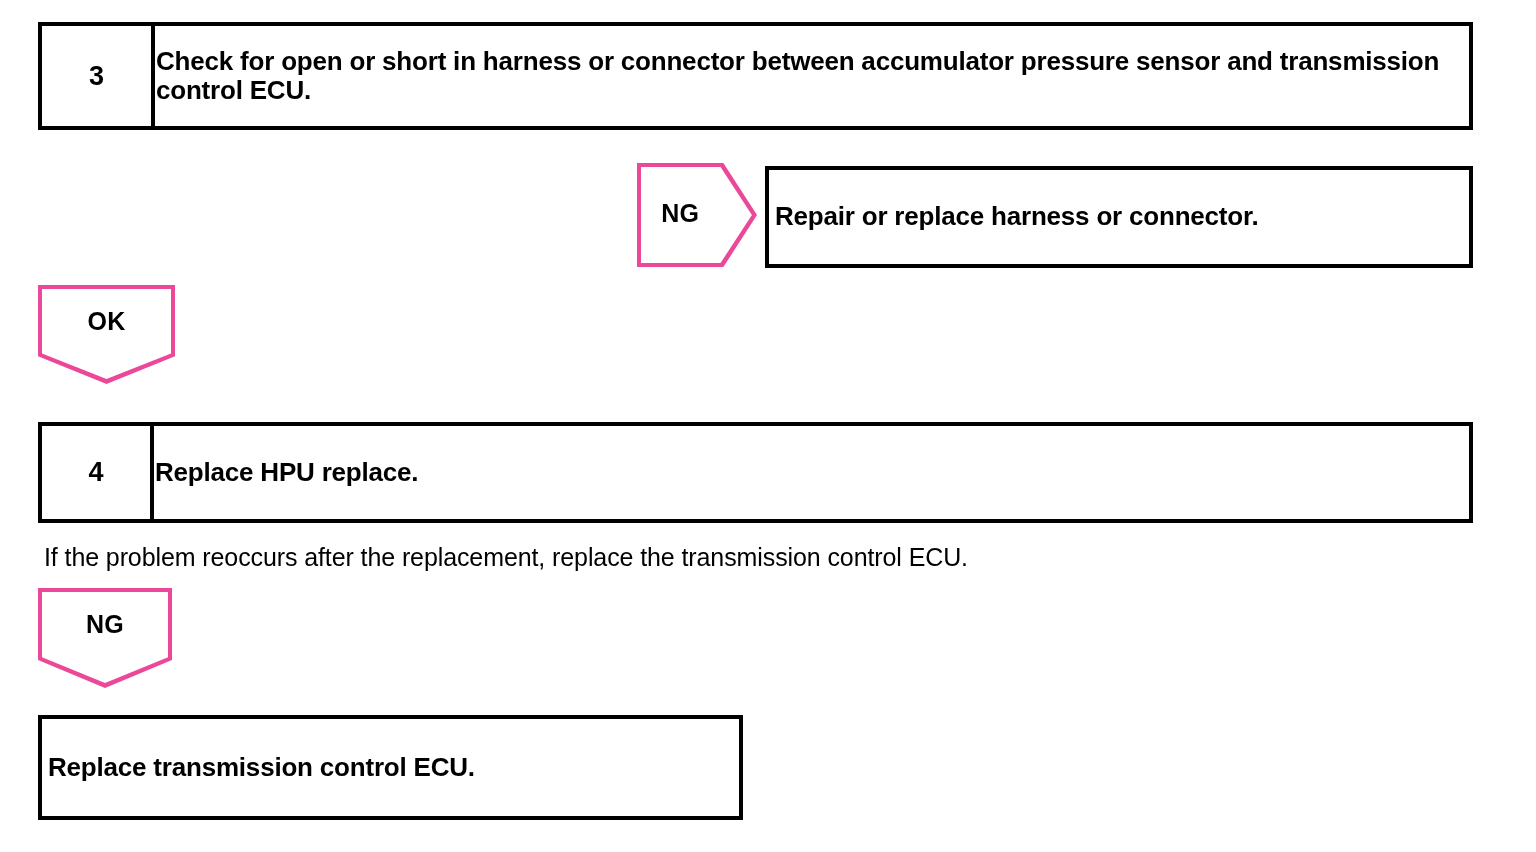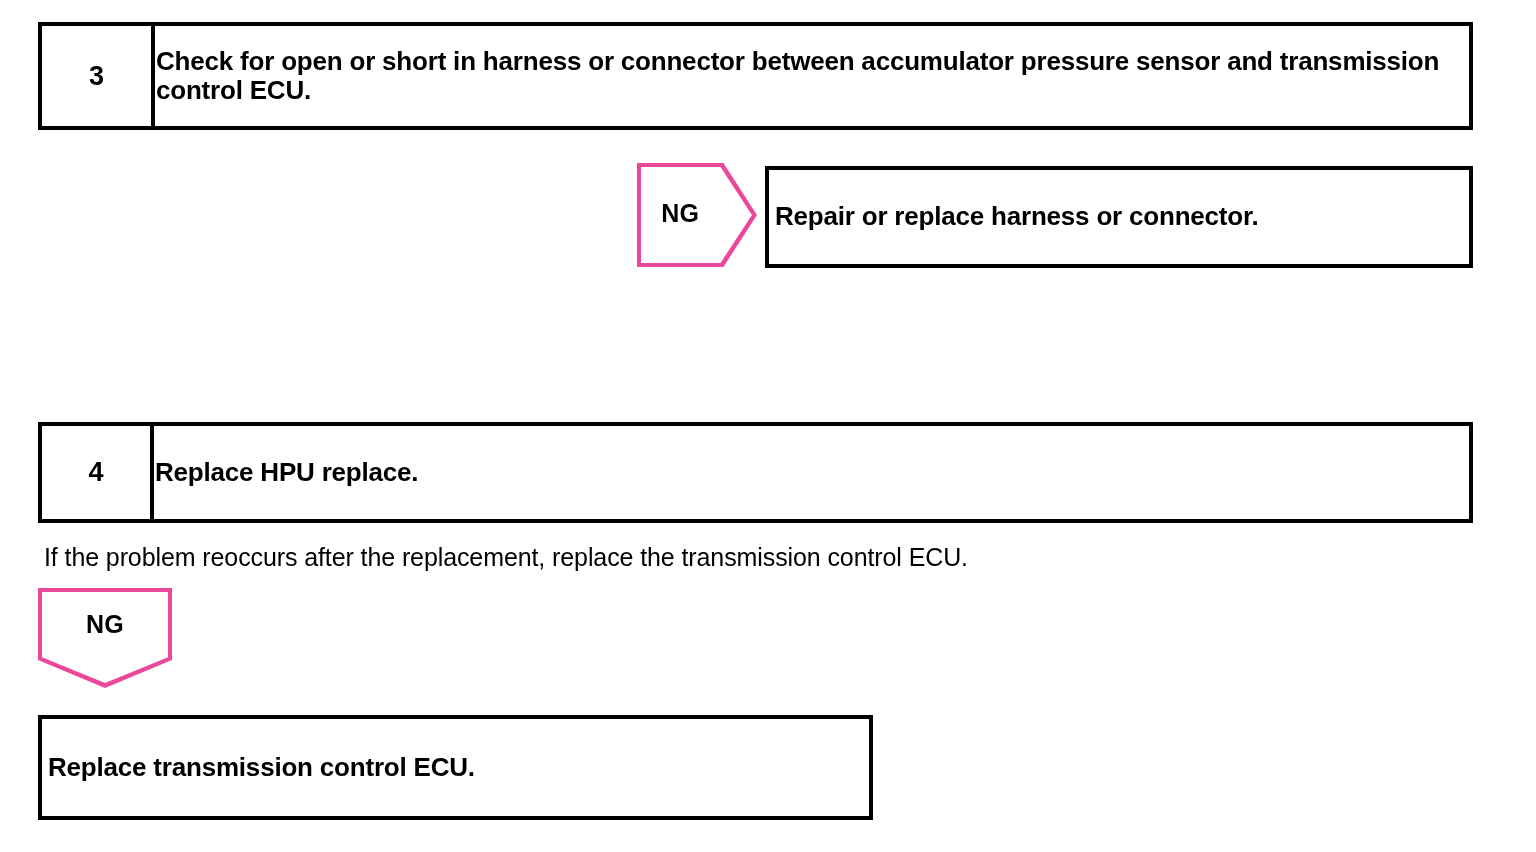--- a/index.html
+++ b/index.html
@@ -132,28 +132,32 @@
     <div class="step-text">Check for open or short in harness or connector between accumulator pressure sensor and transmission control ECU.</div>
   </div>
 
   <div class="arrow arrow-right" style="left:637px; top:163px; width:120px; height:104px;">
     <div class="arrow-inner"></div>
     <div class="arrow-label">NG</div>
   </div>
 
   <div class="result-box" style="left:765px; top:166px; width:708px; height:102px;">Repair or replace harness or connector.</div>
 
+  <div class="arrow arrow-down" style="left:38px; top:285px; width:137px; height:99px;">
+    <div class="arrow-inner"></div>
+    <div class="arrow-label">OK</div>
+  </div>
 
   <div class="step-box" style="left:38px; top:422px; width:1435px; height:101px;">
     <div class="step-num" style="width:112px;">4</div>
     <div class="step-text">Replace HPU replace.</div>
   </div>
 
   <div class="note-line" style="left:44px; top:543px;">If the problem reoccurs after the replacement, replace the transmission control ECU.</div>
 
   <div class="arrow arrow-down" style="left:38px; top:588px; width:134px; height:100px;">
     <div class="arrow-inner"></div>
     <div class="arrow-label">NG</div>
   </div>
 
-  <div class="result-box" style="left:38px; top:715px; width:835px; height:105px;">Replace transmission control ECU.</div>
+  <div class="result-box" style="left:38px; top:715px; width:705px; height:105px;">Replace transmission control ECU.</div>
 
 </div>
 
 </body></html>

